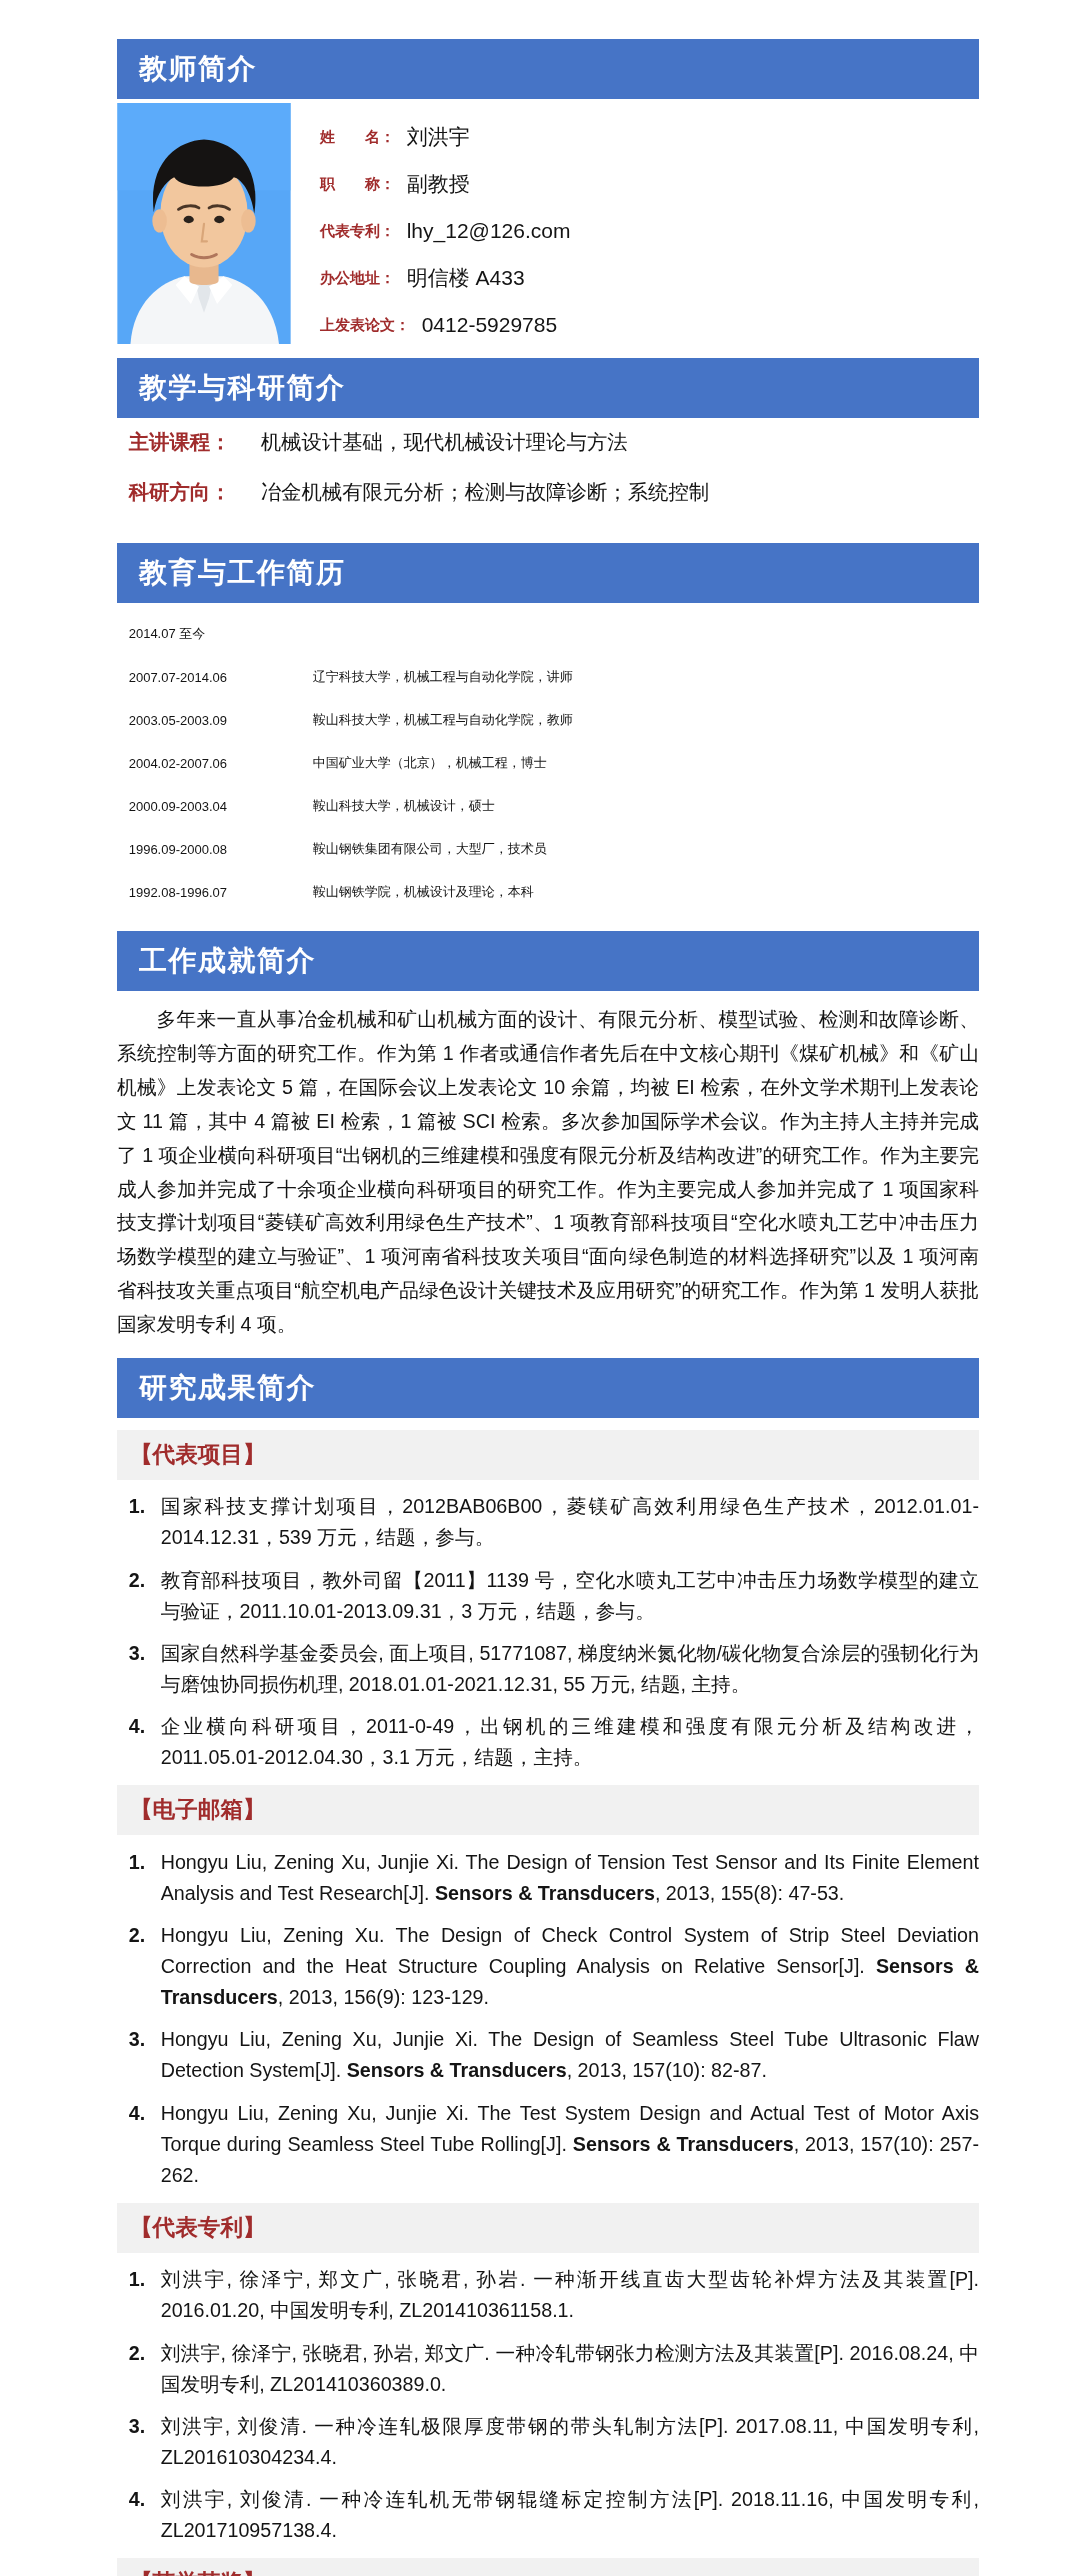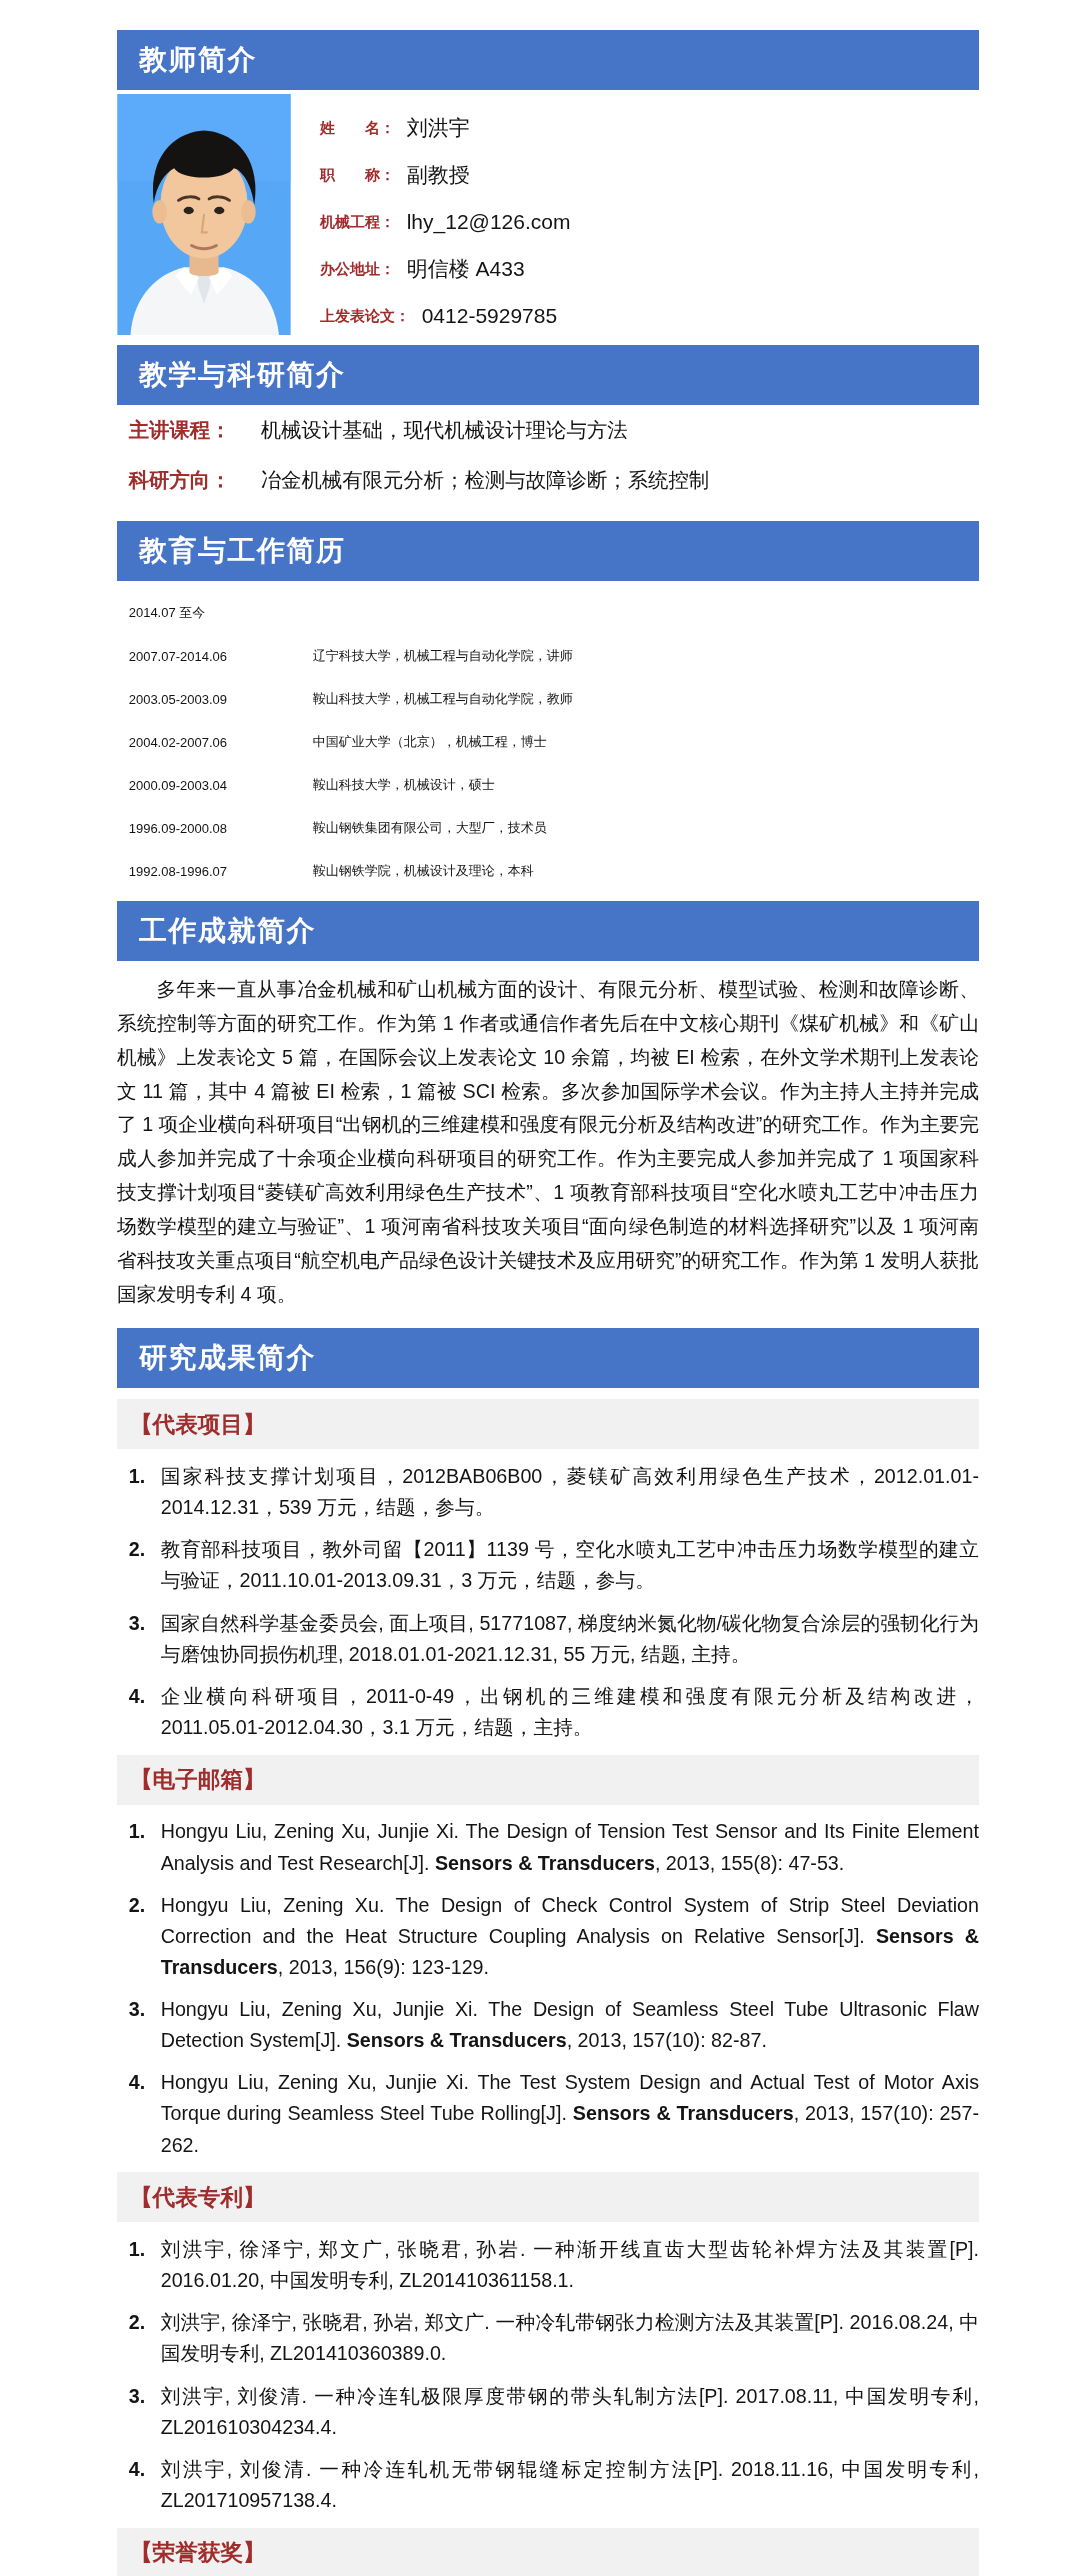--- a/index.html
+++ b/index.html
@@ -26,20 +26,21 @@
     height:60px;
     background:var(--blue);
     color:#ffffff;
     font-size:28px;
     font-weight:bold;
     letter-spacing:1.5px;
     display:flex;
     align-items:center;
     padding-left:22px;
     box-sizing:border-box;
+    margin-top:9px;
   }
   
   .profile-row{
     display:flex;
     margin-top:4.4px;
     margin-bottom:5.8px;
   }
   .photo{
     width:174px;height:241px;flex:none;overflow:hidden;
   }
@@ -183,21 +184,21 @@
           <span class="flabel">姓　　名：</span>
           <span class="fvalue">刘洪宇</span>
         </div>
 
         <div class="field-row">
           <span class="flabel">职　　称：</span>
           <span class="fvalue">副教授</span>
         </div>
 
         <div class="field-row">
-          <span class="flabel">机械工程：</span>
+          <span class="flabel">代表专利：</span>
           <span class="fvalue">lhy_12@126.com</span>
         </div>
 
         <div class="field-row">
           <span class="flabel">办公地址：</span>
           <span class="fvalue">明信楼 A433</span>
         </div>
 
         <div class="field-row">
           <span class="flabel">上发表论文：</span>

